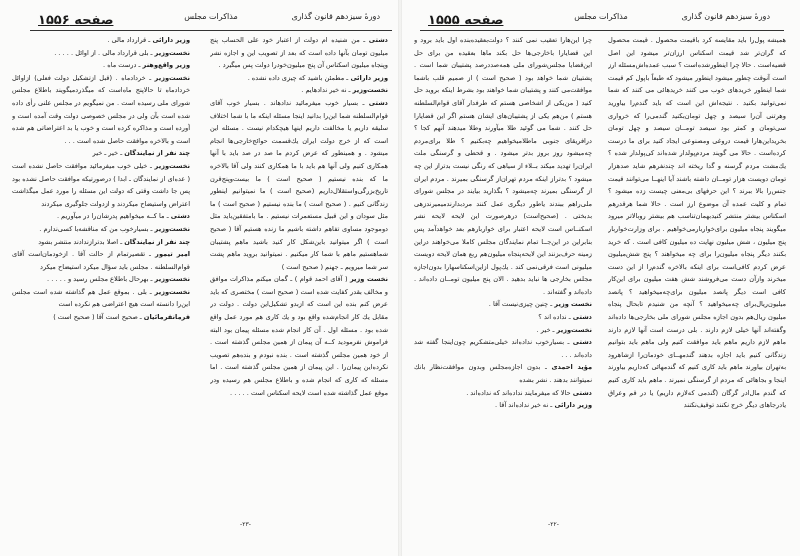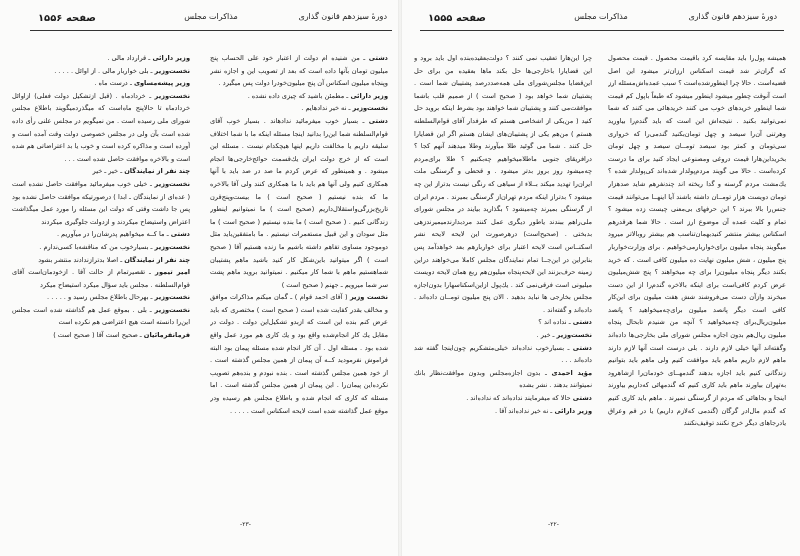--- a/index.html
+++ b/index.html
@@ -4,27 +4,27 @@
 <style>
   html,body{margin:0;padding:0;background:#fff;}
   body{width:800px;height:556px;overflow:hidden;font-family:"DejaVu Sans",sans-serif;color:#1a1a1a;}
   .spread{position:relative;width:800px;height:556px;background:#fbfbfa;}
   .page{position:absolute;top:0;height:556px;width:400px;}
   .page.left{left:0;}
   .page.right{left:400px;}
   .header{position:absolute;top:12px;height:14px;direction:rtl;font-size:8px;}
   .page.left .header{left:30px;width:362px;}
   .page.right .header{left:20px;width:362px;}
-  .header .h-series{position:absolute;right:5px;top:0;}
+  .header .h-series{position:absolute;right:12px;top:0;}
   .header .h-title{position:absolute;left:50%;transform:translateX(-50%);top:0;}
-  .header .h-pageno{position:absolute;left:8px;top:0;font-weight:bold;font-size:10px;}
+  .header .h-pageno{position:absolute;left:8px;top:0;font-weight:bold;font-size:13px;text-decoration:underline;}
   .rule{position:absolute;top:30px;height:1px;background:#333;}
   .page.left .rule{left:30px;width:362px;}
   .page.right .rule{left:20px;width:364px;}
-  .col{position:absolute;top:34px;width:178px;height:462px;direction:rtl;text-align:justify;font-size:6.6px;line-height:12.6px;overflow:hidden;margin-top:18px;}
+  .col{position:absolute;top:34px;width:178px;height:462px;direction:rtl;text-align:justify;font-size:6.6px;line-height:12.6px;overflow:hidden;}
   .page.left .col.c1{left:210px;}
   .page.left .col.c2{left:12px;}
   .page.right .col.c1{left:208px;}
   .page.right .col.c2{left:14px;}
   .para{margin:0;}
   .speaker{font-weight:bold;}
   .footer{position:absolute;top:520px;font-size:6px;direction:rtl;}
   .page.left .footer{left:240px;}
   .page.right .footer{left:148px;}
   .gutter{position:absolute;left:398px;top:0;width:4px;height:556px;background:linear-gradient(90deg,#e8e8e6,#f6f6f4,#e8e8e6);}
@@ -45,22 +45,22 @@
     <div class="col c1">
       <p class="para"><span class="speaker">دشتی</span><span> ـ من شنیده ام دولت از اعتبار خود علی الحساب پنج میلیون تومان بآنها داده است که بعد از تصویب این و اجازه نشر وپنجاه میلیون اسکناس آن پنج میلیون‌خودرا دولت پس میگیرد .</span></p>
       <p class="para"><span class="speaker">وزیر دارائی</span><span> ـ مطمئن باشید که چیزی داده نشده .</span></p>
       <p class="para"><span class="speaker">نخست‌وزیر</span><span> ـ نه خیر ندادهایم .</span></p>
       <p class="para"><span class="speaker">دشتی</span><span> ـ بسیار خوب میفرمائید ندادهاند . بسیار خوب آقای قوام‌السلطنه شما این‌را بدانید اینجا مسئله اینکه ما با شما اختلاف سلیقه داریم یا مخالفت داریم اینها هیچکدام نیست . مسئله این است که از خرج دولت ایران یك‌قسمت حوائج‌خارجی‌ها انجام میشود . و همینطور که عرض کردم ما صد در صد باید با آنها همکاری کنیم ولی آنها هم باید با ما همکاری کنند ولی آقا بالاخره ما که بنده نیستیم ( صحیح است ) ما بیست‌وپنج‌قرن تاریخ‌بزرگی‌واستقلال‌داریم (صحیح است ) ما نمیتوانیم اینطور زندگانی کنیم . ( صحیح است ) ما بنده نیستیم ( صحیح است ) ما مثل سودان و این قبیل مستعمرات نیستیم . ما بامتفقین‌باید مثل دوموجود مساوی تفاهم داشته باشیم ما زنده هستیم آقا ( صحیح است ) اگر میتوانید باین‌شکل کار کنید باشید ماهم پشتیبان شماهستیم ماهم با شما کار میکنیم . نمیتوانید بروید ماهم پشت سر شما میرویم ـ جهنم ( صحیح است )</span></p>
       <p class="para"><span class="speaker">نخست وزیر</span><span> ( آقای احمد قوام ) ـ گمان میکنم مذاکرات موافق و مخالف بقدر کفایت شده است ( صحیح است ) مختصری که باید عرض کنم بنده این است که ازبدو تشکیل‌این دولت . دولت در مقابل یك کار انجام‌شده واقع بود و یك کاری هم مورد عمل واقع شده بود . مسئله اول . آن کار انجام شده مسئله پیمان بود البته فراموش نفرمودید کــه آن پیمان از همین مجلس گذشته است . از خود همین مجلس گذشته است . بنده نبودم و بنده‌هم تصویب نکرده‌این پیمان‌را . این پیمان از همین مجلس گذشته است . اما مسئله که کاری که انجام شده و باطلاع مجلس هم رسیده ودر موقع عمل گذاشته شده است لایحه اسکناس است . . . . .</span></p>
     </div>
 
     <div class="col c2">
       <p class="para"><span class="speaker">وزیر دارائی</span><span> ـ قرارداد مالی .</span></p>
-      <p class="para"><span class="speaker">نخست‌وزیر</span><span> ـ بلی خواربار مالی . از اوائل . . . . .</span></p>
-      <p class="para"><span class="speaker">وزیر پیشه‌مساوی</span><span> ـ درست ماه .</span></p>
+      <p class="para"><span class="speaker">نخست‌وزیر</span><span> ـ بلی قرارداد مالی . از اوائل . . . . .</span></p>
+      <p class="para"><span class="speaker">وزیر واقع‌وهنر</span><span> ـ درست ماه .</span></p>
       <p class="para"><span class="speaker">نخست‌وزیر</span><span> ـ خردادماه . (قبل ازتشکیل دولت فعلی) ازاوائل خردادماه تا حالاپنج ماه‌است که میگذرد‌میگویند باطلاع مجلس شورای ملی رسیده است . من نمیگویم در مجلس علنی رأی داده شده است بآن ولی در مجلس خصوصی دولت وقت آمده است و آورده است و مذاکره کرده است و خوب یا بد اعتراضاتی هم شده است و بالاخره موافقت حاصل شده است . . .</span></p>
       <p class="para"><span class="speaker">چند نفر از نمایندگان</span><span> ـ خیر ـ خیر</span></p>
       <p class="para"><span class="speaker">نخست‌وزیر</span><span> ـ خیلی خوب میفرمائید موافقت حاصل نشده است ( عده‌ای از نمایندگان ـ ابدا ) درصورتیکه موافقت حاصل نشده بود پس جا داشت وقتی که دولت این مسئله را مورد عمل میگذاشت اعتراض واستیضاح میکردند و ازدولت جلوگیری میکردند</span></p>
       <p class="para"><span class="speaker">دشتی</span><span> ـ ما کــه میخواهیم پدرشان‌را در میآوریم .</span></p>
       <p class="para"><span class="speaker">نخست‌وزیر</span><span> ـ بسیارخوب من که مناقشه‌با کسی‌ندارم .</span></p>
       <p class="para"><span class="speaker">چند نفر از نمایندگان</span><span> ـ اصلا بدتراز‌ندادند منتشر بشود</span></p>
       <p class="para"><span class="speaker">امیر تیمور</span><span> ـ تقصیرتمام از حالت آقا . ازخودمان‌است آقای قوام‌السلطنه . مجلس باید سؤال میکرد استیضاح میکرد</span></p>
       <p class="para"><span class="speaker">نخست‌وزیر</span><span> ـ بهرحال باطلاع مجلس رسید و . . . . .</span></p>
       <p class="para"><span class="speaker">نخست‌وزیر</span><span> ـ بلی . بموقع عمل هم گذاشته شده است مجلس این‌را دانسته است هیچ اعتراضی هم نکرده است</span></p>
       <p class="para"><span class="speaker">فرمانفرمائیان</span><span> ـ صحیح است آقا ( صحیح است )</span></p>
@@ -78,20 +78,21 @@
       <span class="h-pageno">صفحه ۱۵۵۵</span>
     </div>
     <div class="rule"></div>
 
     <div class="col c1">
       <p class="para"><span class="speaker"></span><span>همیشه پول‌را باید مقایسه کرد باقیمت محصول . قیمت محصول که گران‌تر شد قیمت اسکناس ارزان‌تر میشود این اصل قضیه‌است . حالا چرا اینطورشده‌است ؟ سبب عمده‌اش‌مسئله ارز است آنوقت چطور میشود اینطور میشود که طبعاً باپول کم قیمت شما اینطور خریدهای خوب می کنند خریدهائی می کنند که شما نمی‌توانید بکنید . نتیجه‌اش این است که باید گندم‌را بیاورید وهرتنی آن‌را سیصد و چهل تومان‌بکنید گندمی‌را که خرواری سی‌تومان و کمتر بود سیصد تومــان سیصد و چهل تومان بخرید‌این‌هارا قیمت دروغی ومصنوعی ایجاد کنید برای ما درست کرده‌است . حالا می گویند مردم‌پولدار شده‌اند کی‌پولدار شده ؟ یك‌مشت مردم گرسنه و گدا ریخته اند چندنفرهم شاید صدهزار تومان دویست هزار تومــان داشته باشند آیا اینهــا می‌توانند قیمت جنس‌را بالا ببرند ؟ این حرفهای بی‌معنی چیست زده میشود ؟ تمام و کلیت عمده آن موضوع ارز است . حالا شما هرقدرهم اسکناس بیشتر منتشر کنید‌بهمان‌تناسب هم بیشتر روبالاتر میرود میگویند پنجاه میلیون برای‌خواربارمی‌خواهیم . برای وزارت‌خواربار پنج میلیون ، شش میلیون نهایت ده میلیون کافی است . که خرید بکنند دیگر پنجاه میلیون‌را برای چه میخواهند ؟ پنج شش‌میلیون عرض کردم کافی‌است برای اینکه بالاخره گندم‌را از این دست میخرند واز‌آن دست می‌فروشند شش هفت میلیون برای این‌کار کافی است دیگر پانصد میلیون برای‌چه‌میخواهید ؟ پانصد میلیون‌ریال‌برای چه‌میخواهید ؟ آنچه من شنیدم تابحال پنجاه میلیون ریال‌هم بدون اجازه مجلس شورای ملی بخارجی‌ها داده‌اند وگفته‌اند آنها خیلی لازم دارند . بلی درست است آنها لازم دارند ماهم لازم داریم ماهم باید موافقت کنیم ولی ماهم باید بتوانیم زندگانی کنیم باید اجازه بدهند گندمهــای خودمان‌را ازشاهرود به‌تهران بیاورند ماهم باید کاری کنیم که گندمهائی که‌داریم بیاورند اینجا و بجاهائی که مردم از گرسنگی نمیرند . ماهم باید کاری کنیم که گندم مال‌ادر گرگان (گندمی که‌لازم داریم) یا در قم وعراق یادرجاهای دیگر خرج نکنند توقیف‌نکنند</span></p>
     </div>
 
     <div class="col c2">
       <p class="para"><span class="speaker"></span><span>چرا این‌هارا تعقیب نمی کنند ؟ دولت‌بعقیده‌بنده اول باید برود و این قضایارا باخارجی‌ها حل بکند ماها بعقیده من برای حل این‌قضایا مجلس‌شورای ملی همه‌صددرصد پشتیبان شما است . پشتیبان شما خواهد بود ( صحیح است ) از صمیم قلب باشما موافقت‌می کنند و پشتیبان شما خواهند بود بشرط اینکه بروید حل کنید ( من‌یکی از اشخاصی هستم که طرفدار آقای قوام‌السلطنه هستم ) من‌هم یکی از پشتیبان‌های ایشان هستم اگر این قضایارا حل کنند . شما می گوئید طلا میآورند وطلا میدهند آنهم کجا ؟ درافریقای جنوبی ماطلامیخواهیم چه‌بکنیم ؟ طلا برای‌مردم چه‌میشود روز بروز بدتر میشود . و قحطی و گرسنگی ملت ایران‌را تهدید میکند بــلاء از سیاهی که رنگی نیست بدتراز این چه میشود ؟ بدتراز اینکه مردم تهران‌از گرسنگی بمیرند . مردم ایران از گرسنگی بمیرند چه‌میشود ؟ بگذارید بیایند در مجلس شورای ملی‌راهم ببندند یاطور دیگری عمل کنند مردبدارند‌میمیرند‌زهی بدبختی . (صحیح‌است) درهرصورت این لایحه لایحه نشر اسکنــاس است لایحه اعتبار برای خواربارهم بعد خواهدآمد پس بنابراین در این‌جــا تمام نمایندگان مجلس کاملا می‌خواهند دراین زمینه حرف‌بزنند این لایحه‌پنجاه میلیون‌هم ربع همان لایحه دویست میلیونی است فرقی‌نمی کند . یك‌پول از‌این‌اسکناسهارا بدون‌اجازه مجلس بخارجی ها نباید بدهید . الان پنج میلیون تومــان داده‌اند . داده‌اند و گفته‌اند .</span></p>
+      <p class="para"><span class="speaker">نخست وزیر</span><span> ـ چنین چیزی‌نیست آقا .</span></p>
       <p class="para"><span class="speaker">دشتی</span><span> ـ نداده اند ؟</span></p>
       <p class="para"><span class="speaker">نخست‌وزیر</span><span> ـ خیر .</span></p>
       <p class="para"><span class="speaker">دشتی</span><span> ـ بسیارخوب نداده‌اند خیلی‌متشکریم چون‌اینجا گفته شد داده‌اند . . .</span></p>
       <p class="para"><span class="speaker">مؤید احمدی</span><span> ـ بدون اجازه‌مجلس وبدون موافقت‌نظار بانك نمیتوانند بدهند . نشر بشده</span></p>
       <p class="para"><span class="speaker">دشتی</span><span> حالا که میفرمایند نداده‌اند که نداده‌اند .</span></p>
       <p class="para"><span class="speaker">وزیر دارائی</span><span> ـ نه خیر نداده‌اند آقا .</span></p>
     </div>
 
     <div class="footer">-۲۲-</div>
   </div>

